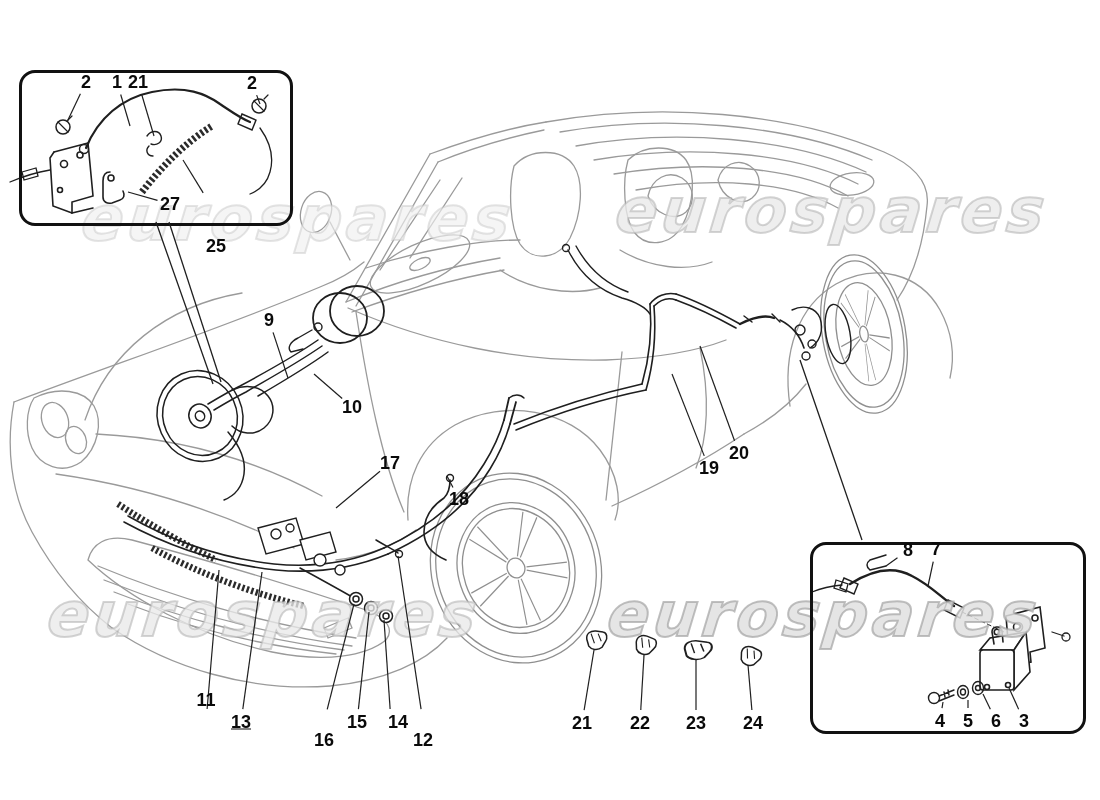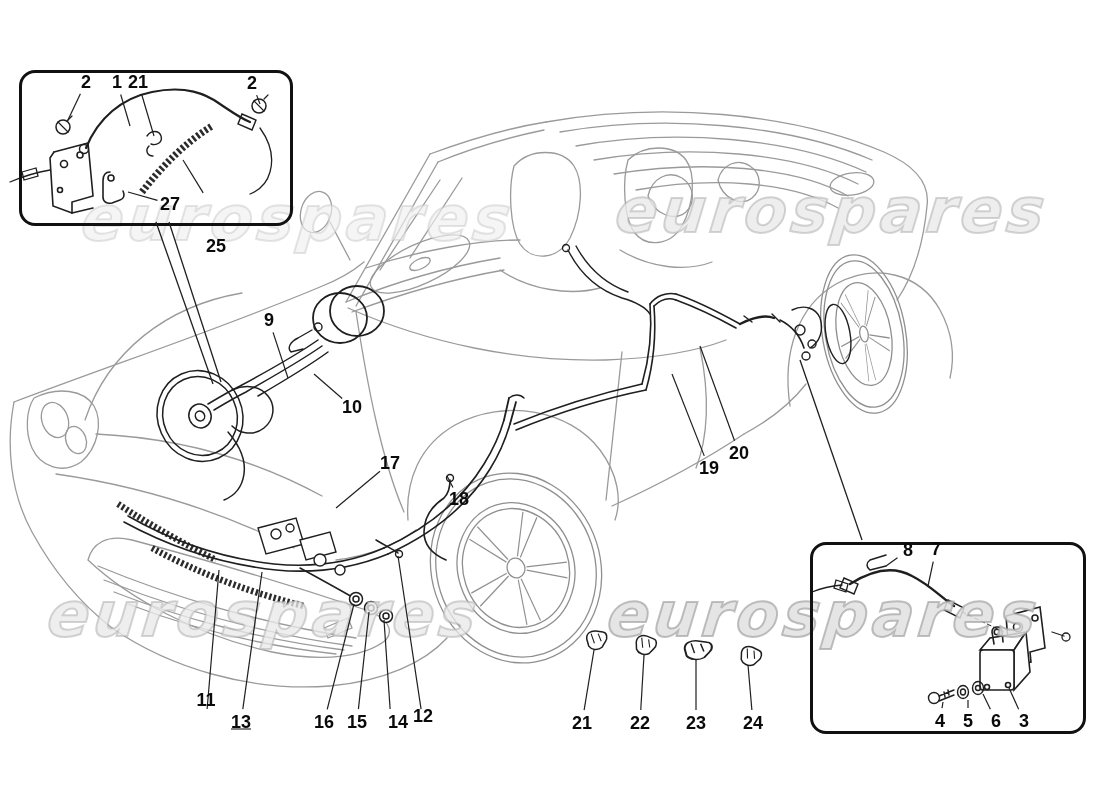--- a/index.html
+++ b/index.html
@@ -332,24 +332,24 @@
     <div class="callout" style="left: 170px; top: 204px;">27</div>
     <div class="callout" style="left: 216px; top: 204px; margin-top: 42px;">25</div>
     <div class="callout" style="left: 269px; top: 320px;">9</div>
     <div class="callout" style="left: 352px; top: 407px;">10</div>
     <div class="callout" style="left: 390px; top: 463px;">17</div>
     <div class="callout" style="left: 459px; top: 499px;">18</div>
     <div class="callout" style="left: 709px; top: 468px;">19</div>
     <div class="callout" style="left: 739px; top: 453px;">20</div>
     <div class="callout" style="left: 206px; top: 700px;">11</div>
     <div class="callout" style="left: 241px; top: 722px; text-decoration: underline;">13</div>
-    <div class="callout" style="left: 324px; top: 722px;">16</div>
+    <div class="callout" style="left: 324px; top: 740px;">16</div>
     <div class="callout" style="left: 357px; top: 722px;">15</div>
     <div class="callout" style="left: 398px; top: 722px; text-align: right;">14</div>
-    <div class="callout" style="left: 423px; top: 716px; text-align: right;">12</div>
+    <div class="callout" style="left: 423px; top: 740px; text-align: right;">12</div>
     <div class="callout" style="left: 582px; top: 723px;">21</div>
     <div class="callout" style="left: 640px; top: 723px;">22</div>
     <div class="callout" style="left: 696px; top: 723px; text-align: right;">23</div>
     <div class="callout" style="left: 753px; top: 723px;">24</div>
     <div class="callout" style="left: 908px; top: 550px;">8</div>
     <div class="callout" style="left: 936px; top: 549px;">7</div>
     <div class="callout" style="left: 940px; top: 721px;">4</div>
     <div class="callout" style="left: 968px; top: 721px;">5</div>
     <div class="callout" style="left: 996px; top: 721px;">6</div>
     <div class="callout" style="left: 1024px; top: 721px;">3</div>

